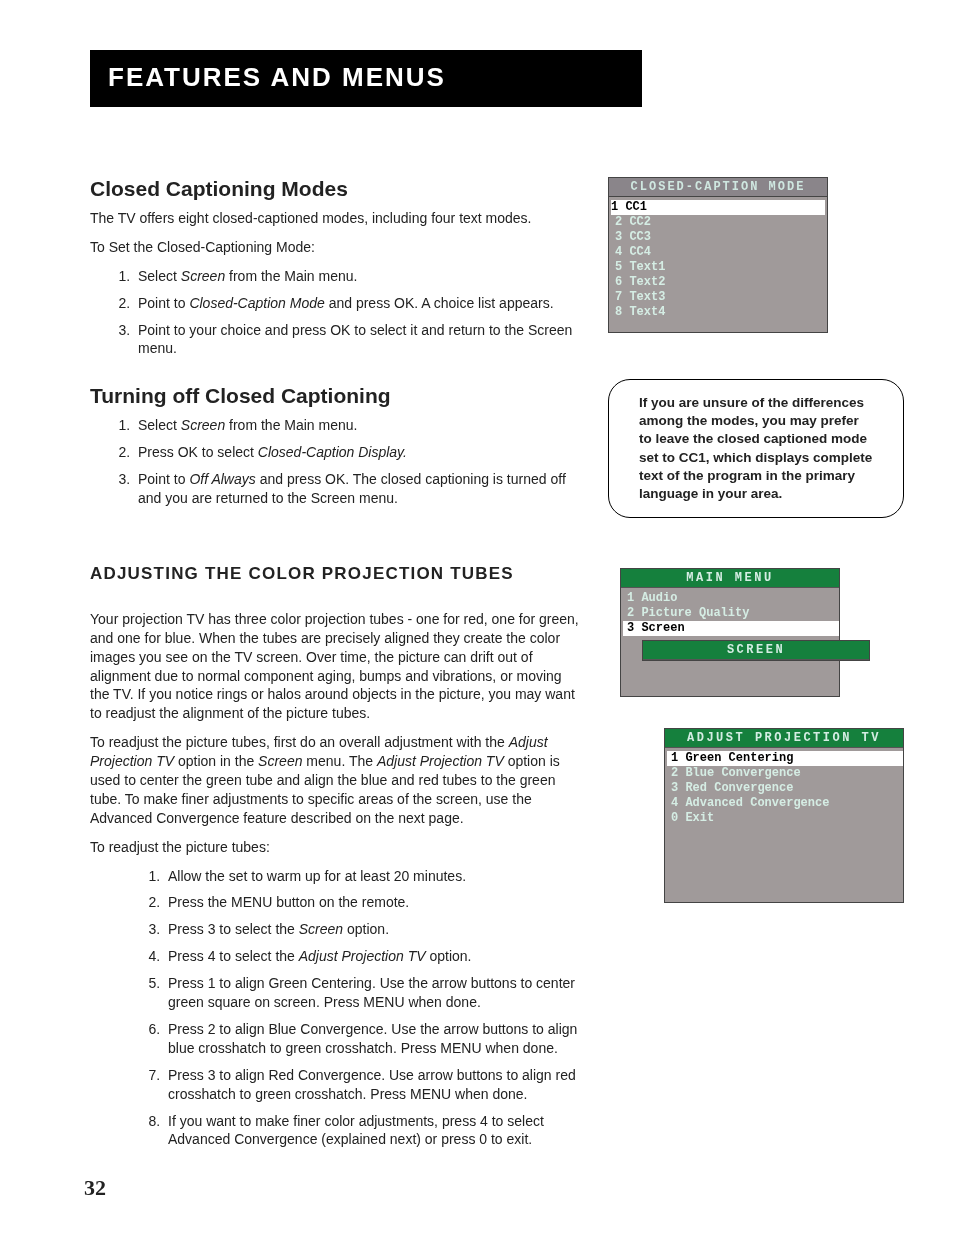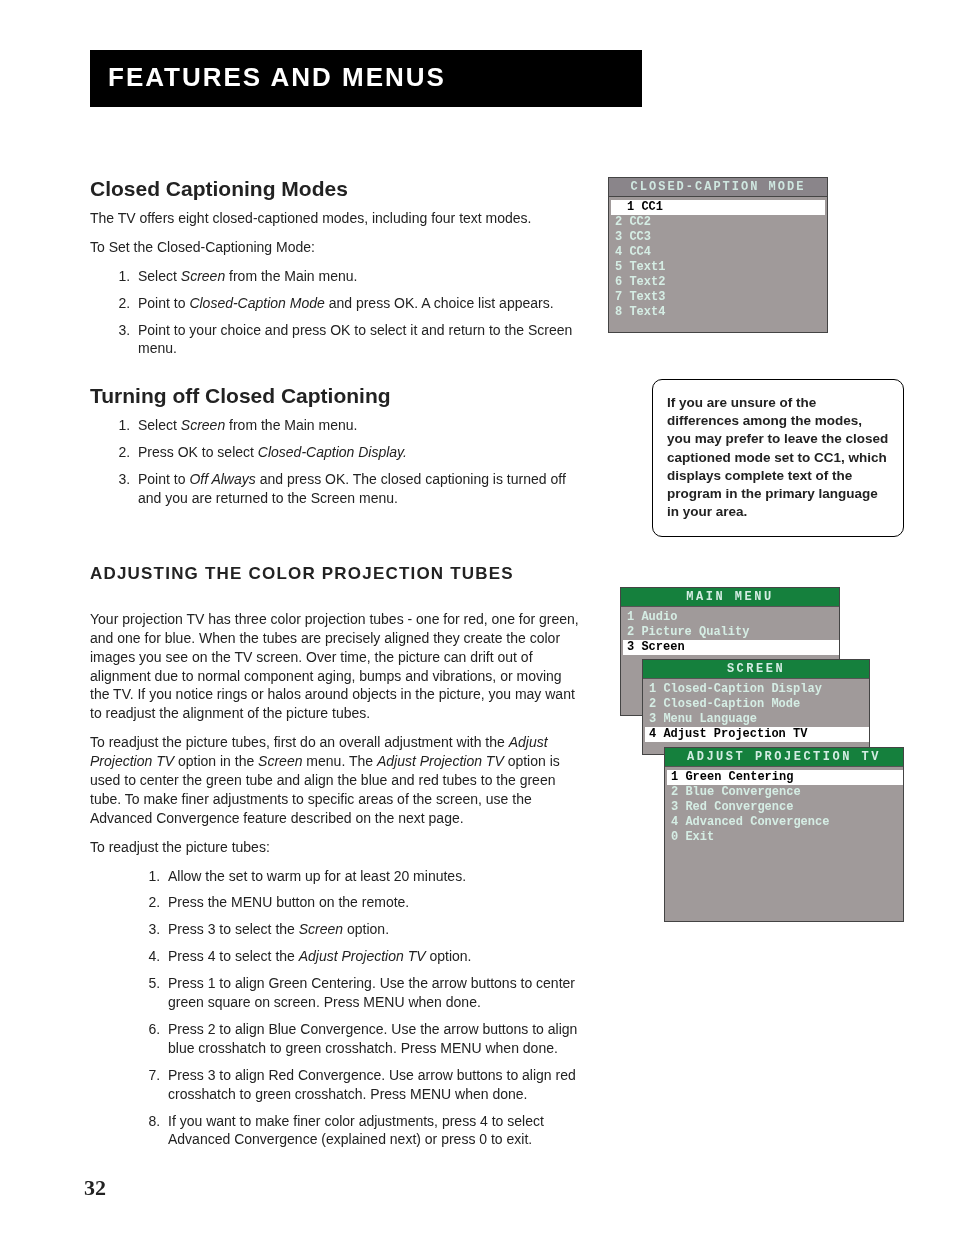--- a/index.html
+++ b/index.html
@@ -85,34 +85,33 @@
     padding: 3px 6px 12px 6px;
     border: 1px solid #444;
     border-top: none;
   }
   .osd-row { color: #d5ede4; line-height: 1.25; white-space: pre; }
   .osd-row.sel {
     background: #fff;
     color: #000;
     display: block;
     margin: 0 -4px;
-    padding: 0 16px;
+    padding: 0 0;
   }
 
   .callout {
     border: 1.5px solid #000;
-    border-radius: 10px;
-    padding: 14px 14px;
+    border-radius: 22px;
+    padding: 14px 30px;
     font-family: "Segoe UI", "Helvetica Neue", Arial, sans-serif;
     font-weight: bold;
     font-size: 13.5px;
     line-height: 1.35;
     margin-top: 46px;
     margin-bottom: 50px;
-    margin-left: 44px;
   }
 
   .nested-stack { position: relative; height: 340px; }
   .card {
     position: absolute;
     font-family: "Courier New", monospace;
     font-weight: bold;
     font-size: 12px;
     color: #d5ede4;
     border: 1px solid #444;
@@ -214,26 +213,20 @@
         <div class="clist">
           <div class="crow">1 Audio</div>
           <div class="crow">2 Picture Quality</div>
           <div class="crow sel">3 Screen</div>
           <div style="height:48px"></div>
         </div>
       </div>
 
       <div class="card" style="left:34px; top:72px; width:228px;">
         <div class="ctitle">SCREEN</div>
-        <div class="clist">
-          <div class="crow">1 Closed-Caption Display</div>
-          <div class="crow">2 Closed-Caption Mode</div>
-          <div class="crow">3 Menu Language</div>
-          <div class="crow sel">4 Adjust Projection TV</div>
-        </div>
       </div>
 
       <div class="card" style="left:56px; top:160px; width:240px;">
         <div class="ctitle">ADJUST PROJECTION TV</div>
         <div class="clist" style="padding-bottom:76px;">
           <div class="crow sel">1 Green Centering</div>
           <div class="crow">2 Blue Convergence</div>
           <div class="crow">3 Red Convergence</div>
           <div class="crow">4 Advanced Convergence</div>
           <div class="crow">0 Exit</div>

